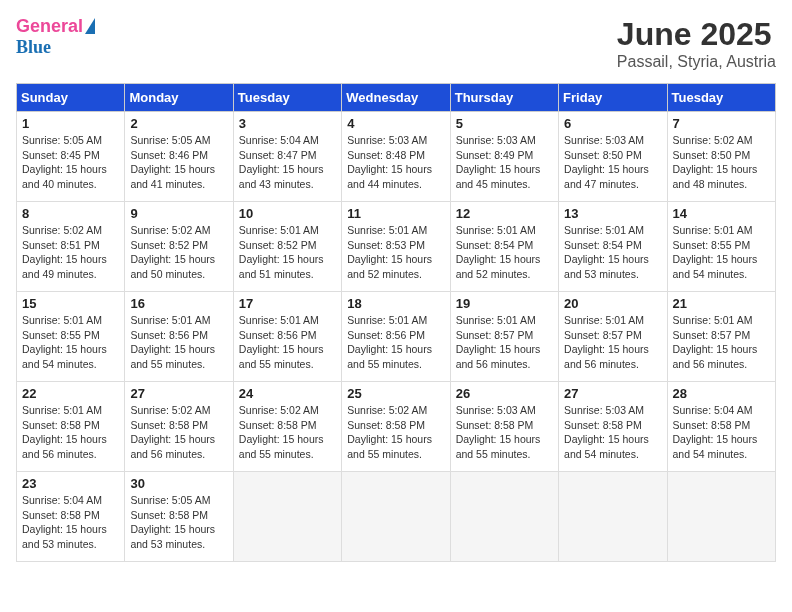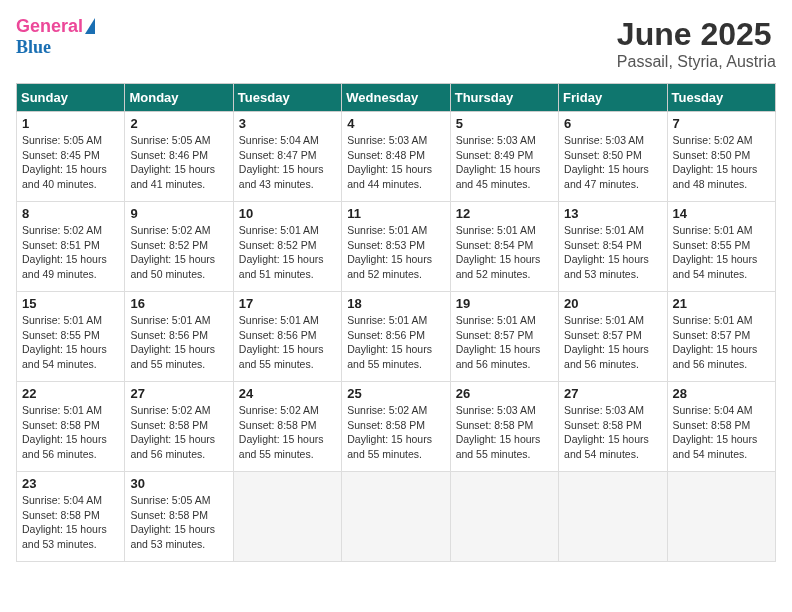--- a/index.html
+++ b/index.html
@@ -56,21 +56,21 @@
     .title-location {
       font-size: 16px;
       color: #555;
     }
     .calendar {
       width: 100%;
       border-collapse: collapse;
       font-size: 11px;
     }
     .calendar thead tr th {
-      background: #0f766e;
+      background: #1d4ed8;
       color: #fff;
       padding: 6px 4px;
       text-align: left;
       font-size: 13px;
       font-weight: bold;
       border: 1px solid #ccc;
     }
     .calendar tbody tr td {
       vertical-align: top;
       padding: 4px 5px;

